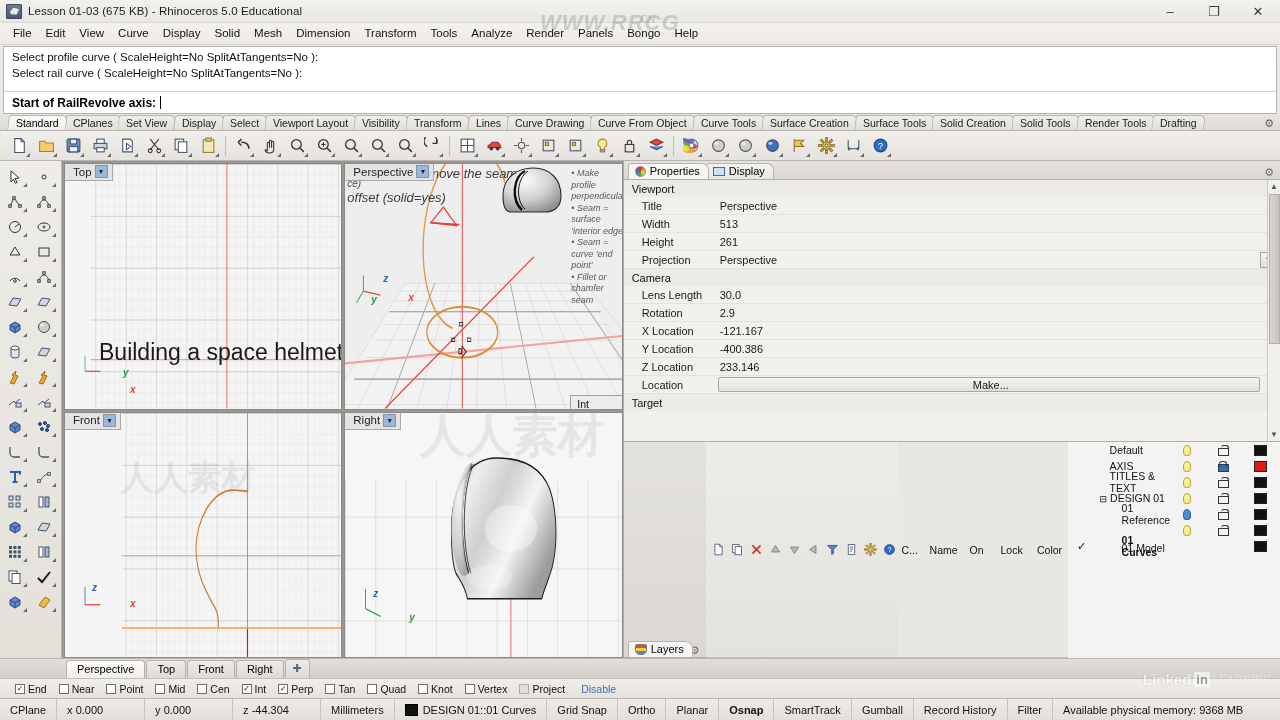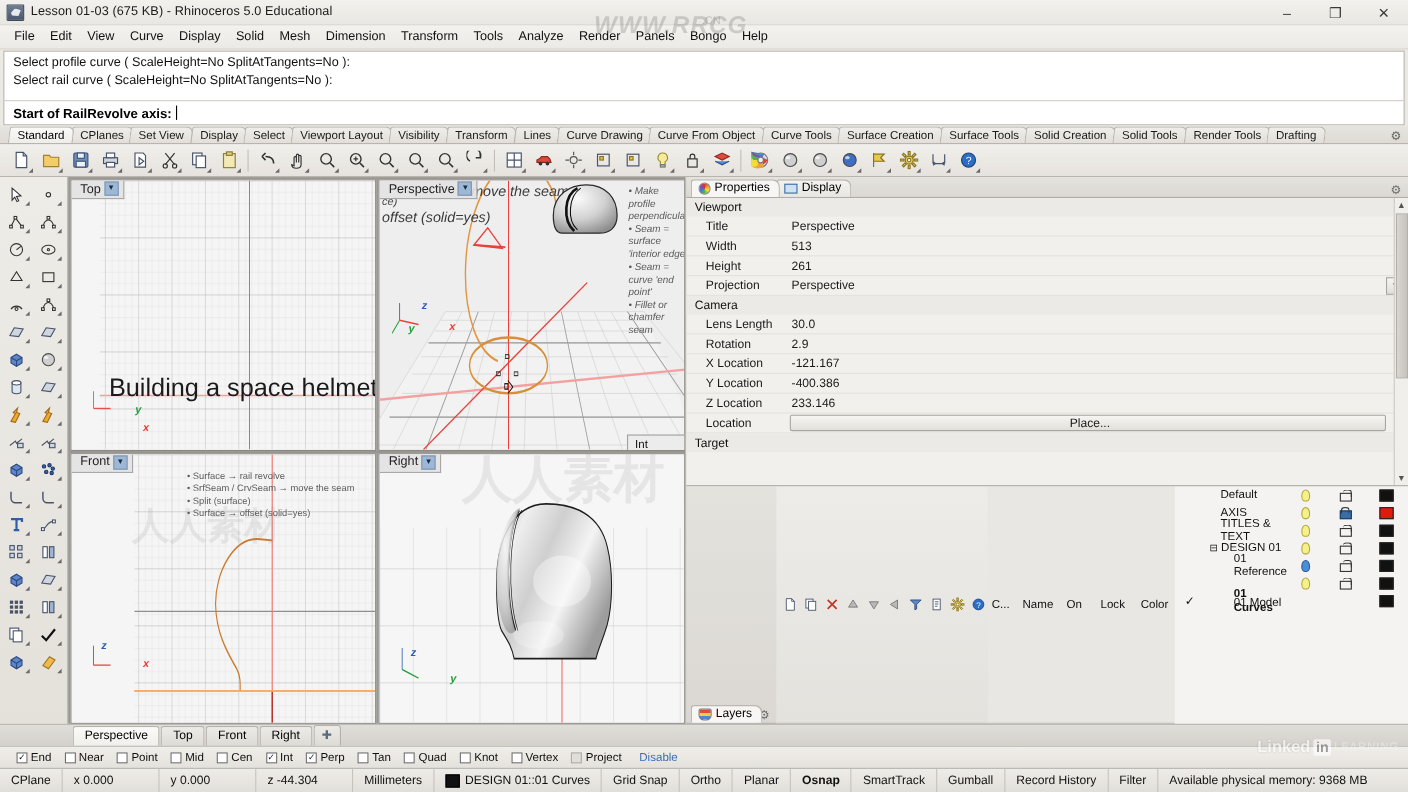--- a/index.html
+++ b/index.html
@@ -1077,26 +1077,20 @@
 
             <path d="M319 80 L300 79 C258 76 228 110 229 140 C230 168 250 186 263 200 C269 207 268 214 268 220" fill="none" stroke="#c97a2e" stroke-width="1.8"></path>
             <line x1="100" y1="220" x2="483" y2="220" stroke="#f6b45c" stroke-width="1.3"></line>
 
             <g>
               <line x1="35" y1="196" x2="35" y2="178" stroke="#2b5fb0" stroke-width="1.3"></line>
               <line x1="35" y1="196" x2="62" y2="196" stroke="#e8403a" stroke-width="1.3"></line>
             </g>
           </svg>
 
-          <div style="position:absolute; left:105px; top:14px; z-index:6;">
-            <div class="front-note" style="position:relative;">• Surface → rail revolve</div>
-            <div class="front-note" style="position:relative;">• SrfSeam / CrvSeam → move the seam</div>
-            <div class="front-note" style="position:relative;">• Split (surface)</div>
-            <div class="front-note" style="position:relative;">• Surface → offset (solid=yes)</div>
-          </div>
           <div style="position:absolute; left:335px; top:14px; z-index:6;">
             <div class="front-note" style="position:relative;">• Make profile perpendicular</div>
             <div class="front-note" style="position:relative;">• Seam = surface 'interior edge'</div>
             <div class="front-note" style="position:relative;">• Seam = curve 'end point'</div>
             <div class="front-note" style="position:relative;">• Fillet or chamfer edges</div>
           </div>
 
           <div class="axis-ind" style="left:27px; bottom:64px; color:#2b5fb0;">z</div>
           <div class="axis-ind" style="left:65px; bottom:48px; color:#e8403a;">x</div>
 
@@ -1209,21 +1203,21 @@
           <div class="prow">
             <div class="k">Y Location</div>
             <div class="v">-400.386</div>
           </div>
           <div class="prow">
             <div class="k">Z Location</div>
             <div class="v">233.146</div>
           </div>
           <div class="prow">
             <div class="k">Location</div>
-            <div class="v btn">Place...</div>
+            <div class="v btn">Make...</div>
           </div>
           <div class="prop-group">Target</div>
           <div class="pscroll">
           <div class="arw">▲</div>
           <div class="thumb"></div>
           <div class="arw">▼</div>
         </div>
       </div>
 
       <div class="layers-panel">

